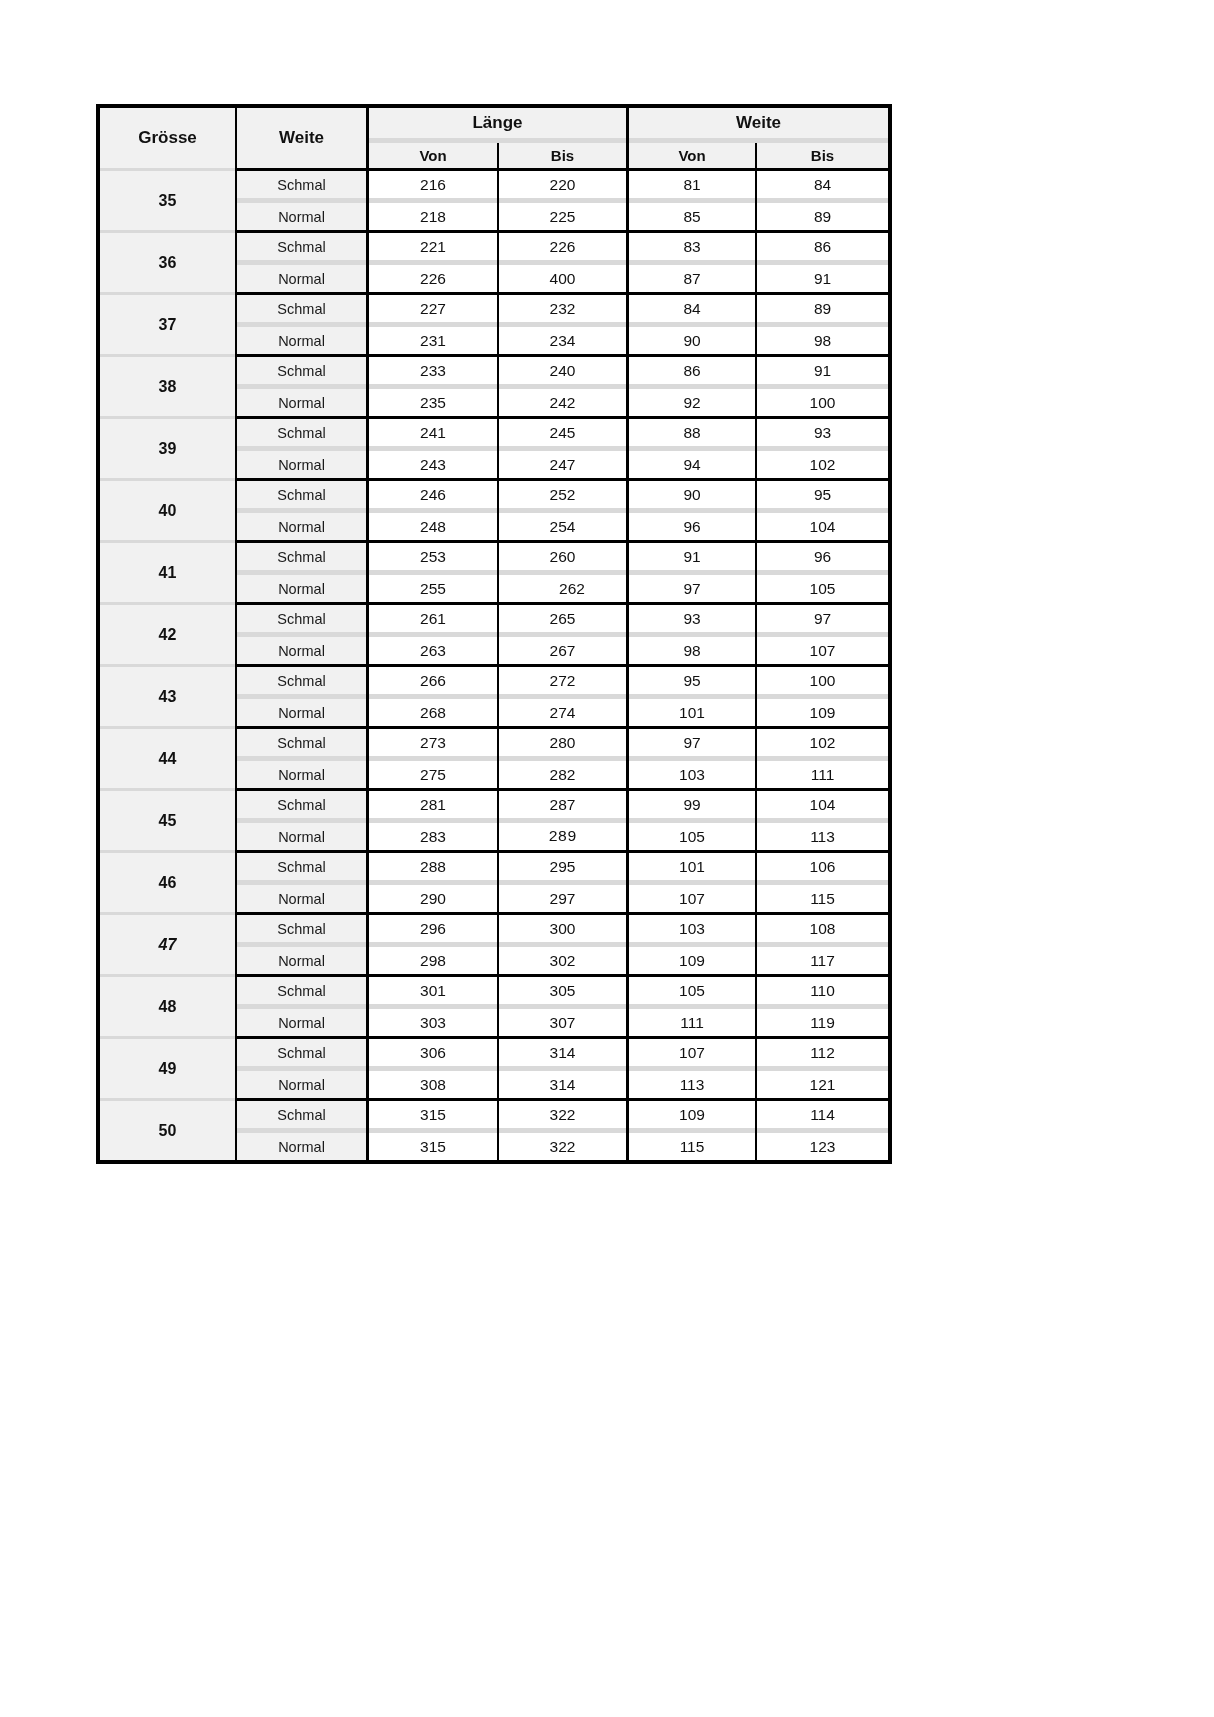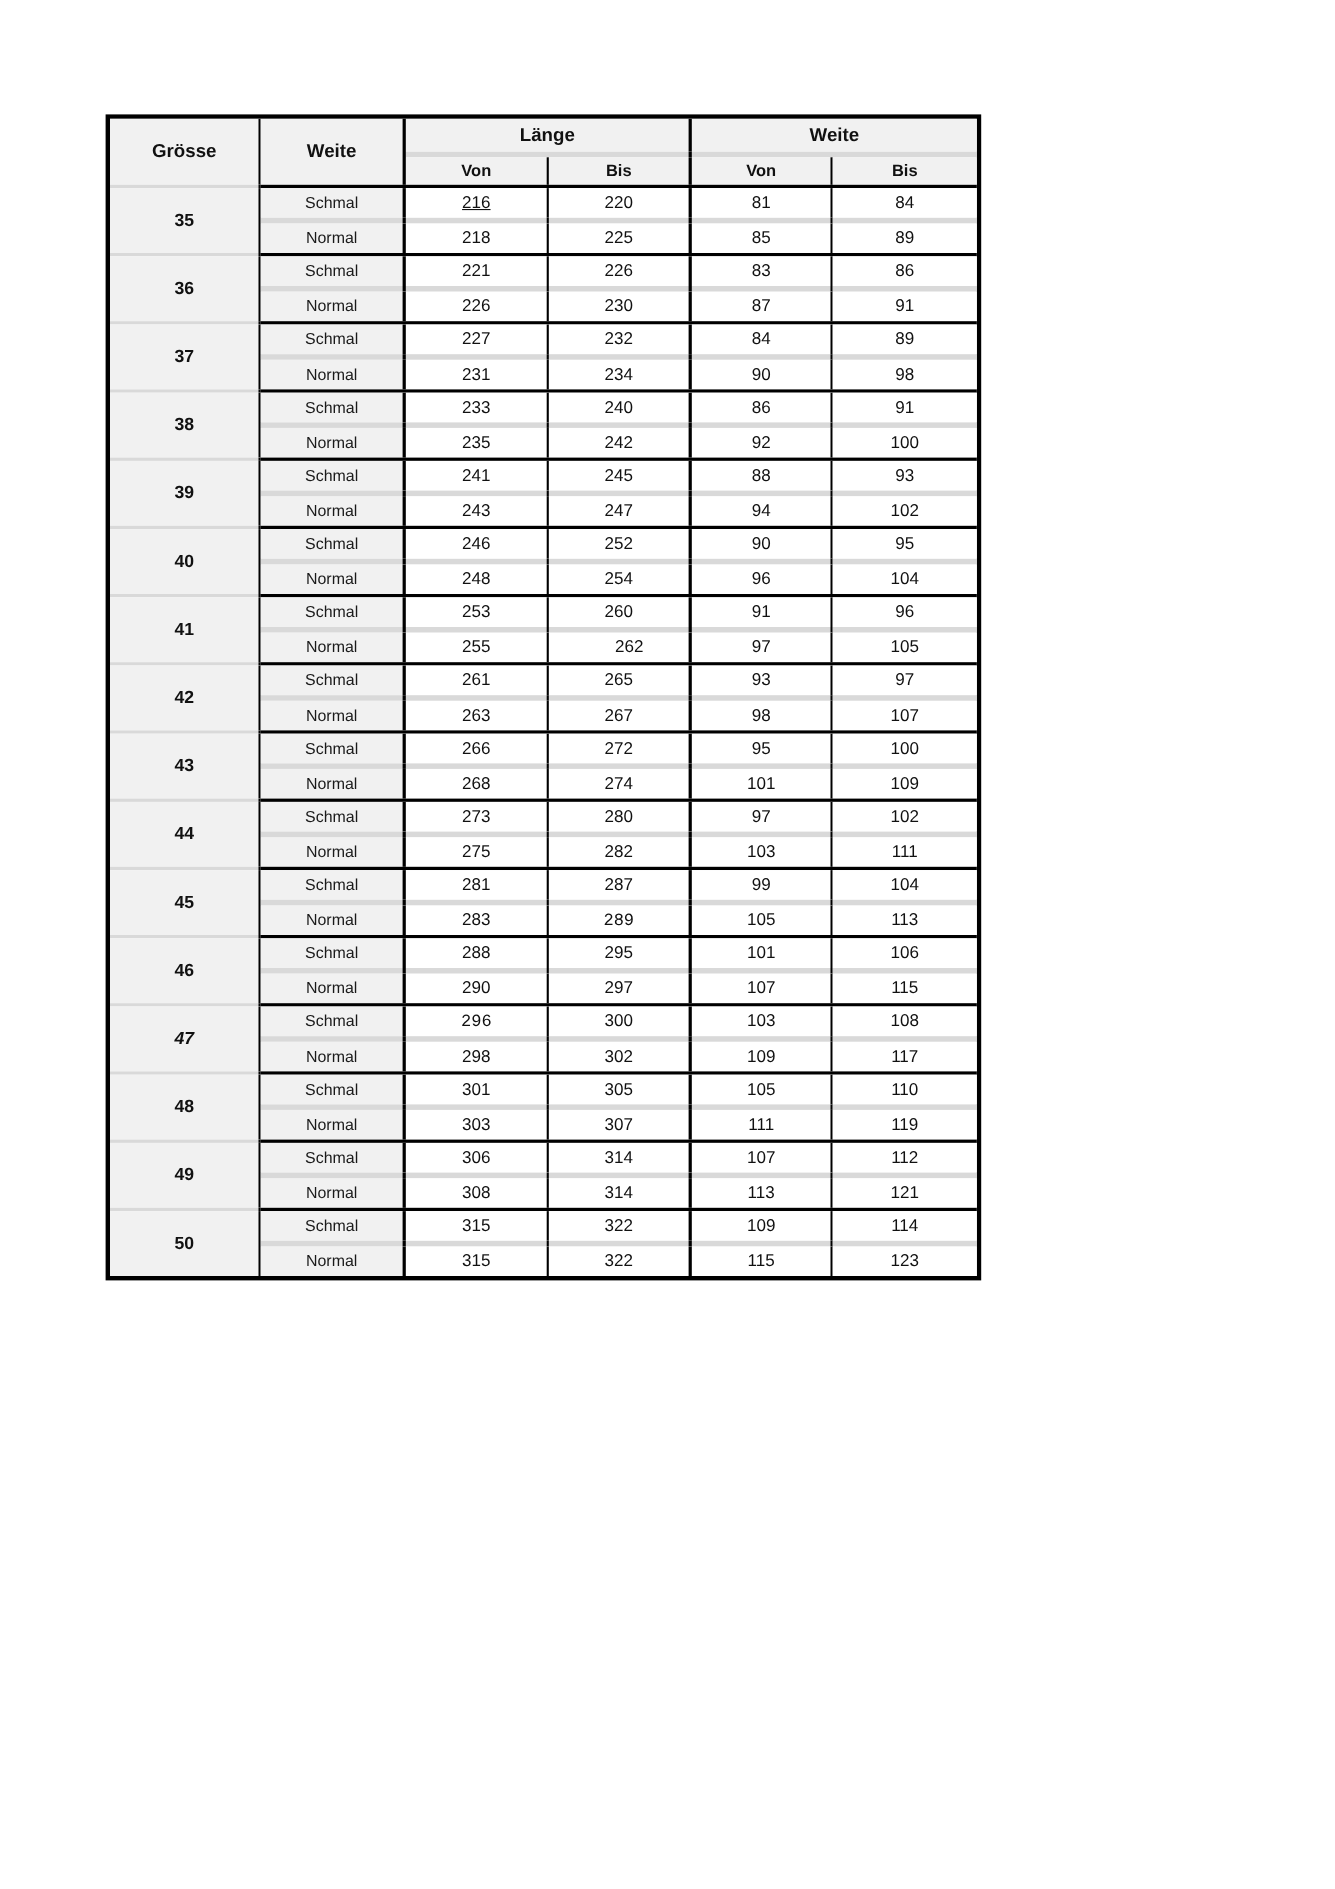--- a/index.html
+++ b/index.html
@@ -78,21 +78,21 @@
 
     <div class="hcell sub vr2" style="grid-column:3;grid-row:3">Von</div>
     <div class="hcell sub vr3" style="grid-column:4;grid-row:3">Bis</div>
     <div class="hcell sub vr2" style="grid-column:5;grid-row:3">Von</div>
     <div class="hcell sub" style="grid-column:6;grid-row:3">Bis</div>
 
   <div class="sep-gray vr2" style="grid-area: 4 / 1;"></div>
       <div class="sep-black" style="grid-area: 4 / 2 / auto / 7;"></div>
       <div class="groesse-cell vr2" style="grid-area: 5 / 1 / 8;">35</div>
       <div class="label-cell vr3" style="grid-area: 5 / 2;">Schmal</div>
-      <div class="value-cell vr2" style="grid-area: 5 / 3; text-decoration: underline;">216</div>
+      <div class="value-cell vr2" style="grid-area: 5 / 3;">216</div>
       <div class="value-cell vr3" style="grid-area: 5 / 4;">220</div>
       <div class="value-cell vr2" style="grid-area: 5 / 5;">81</div>
       <div class="value-cell" style="grid-area: 5 / 6;">84</div>
       <div class="label-cell vr3" style="grid-area: 7 / 2;">Normal</div>
       <div class="value-cell vr2" style="grid-area: 7 / 3;">218</div>
       <div class="value-cell vr3" style="grid-area: 7 / 4;">225</div>
       <div class="value-cell vr2" style="grid-area: 7 / 5;">85</div>
       <div class="value-cell" style="grid-area: 7 / 6;">89</div>
       <div class="band vr3" style="grid-area: 6 / 2;"></div>
       <div class="band vr2" style="grid-area: 6 / 3;"></div>
@@ -102,21 +102,21 @@
       <div class="sep-gray vr2" style="grid-area: 8 / 1;"></div>
       <div class="sep-black" style="grid-area: 8 / 2 / auto / 7;"></div>
       <div class="groesse-cell vr2" style="grid-area: 9 / 1 / 12; text-align: right;">36</div>
       <div class="label-cell vr3" style="grid-area: 9 / 2;">Schmal</div>
       <div class="value-cell vr2" style="grid-area: 9 / 3;">221</div>
       <div class="value-cell vr3" style="grid-area: 9 / 4;">226</div>
       <div class="value-cell vr2" style="grid-area: 9 / 5;">83</div>
       <div class="value-cell" style="grid-area: 9 / 6;">86</div>
       <div class="label-cell vr3" style="grid-area: 11 / 2;">Normal</div>
       <div class="value-cell vr2" style="grid-area: 11 / 3;">226</div>
-      <div class="value-cell vr3" style="grid-area: 11 / 4;">230</div>
+      <div class="value-cell vr3" style="grid-area: 11 / 4;">400</div>
       <div class="value-cell vr2" style="grid-area: 11 / 5;">87</div>
       <div class="value-cell" style="grid-area: 11 / 6;">91</div>
       <div class="band vr3" style="grid-area: 10 / 2;"></div>
       <div class="band vr2" style="grid-area: 10 / 3;"></div>
       <div class="band vr3" style="grid-area: 10 / 4;"></div>
       <div class="band vr2" style="grid-area: 10 / 5;"></div>
       <div class="band " style="grid-area: 10 / 6;"></div>
       <div class="sep-gray vr2" style="grid-area: 12 / 1;"></div>
       <div class="sep-black" style="grid-area: 12 / 2 / auto / 7;"></div>
       <div class="groesse-cell vr2" style="grid-area: 13 / 1 / 16;">37</div>
@@ -294,21 +294,21 @@
       <div class="value-cell" style="grid-area: 51 / 6;">115</div>
       <div class="band vr3" style="grid-area: 50 / 2;"></div>
       <div class="band vr2" style="grid-area: 50 / 3;"></div>
       <div class="band vr3" style="grid-area: 50 / 4;"></div>
       <div class="band vr2" style="grid-area: 50 / 5;"></div>
       <div class="band " style="grid-area: 50 / 6;"></div>
       <div class="sep-gray vr2" style="grid-area: 52 / 1;"></div>
       <div class="sep-black" style="grid-area: 52 / 2 / auto / 7;"></div>
       <div class="groesse-cell vr2" style="grid-area: 53 / 1 / 56; font-style: italic;">47</div>
       <div class="label-cell vr3" style="grid-area: 53 / 2;">Schmal</div>
-      <div class="value-cell vr2" style="grid-area: 53 / 3; font-family: Liberation Mono, monospace;">296</div>
+      <div class="value-cell vr2" style="grid-area: 53 / 3;">296</div>
       <div class="value-cell vr3" style="grid-area: 53 / 4;">300</div>
       <div class="value-cell vr2" style="grid-area: 53 / 5;">103</div>
       <div class="value-cell" style="grid-area: 53 / 6;">108</div>
       <div class="label-cell vr3" style="grid-area: 55 / 2;">Normal</div>
       <div class="value-cell vr2" style="grid-area: 55 / 3;">298</div>
       <div class="value-cell vr3" style="grid-area: 55 / 4;">302</div>
       <div class="value-cell vr2" style="grid-area: 55 / 5;">109</div>
       <div class="value-cell" style="grid-area: 55 / 6;">117</div>
       <div class="band vr3" style="grid-area: 54 / 2;"></div>
       <div class="band vr2" style="grid-area: 54 / 3;"></div>

